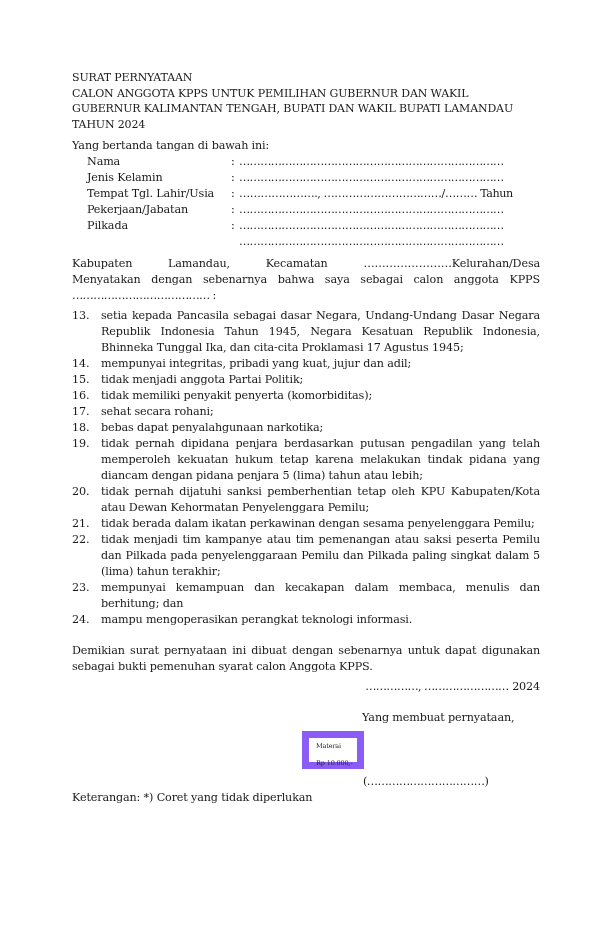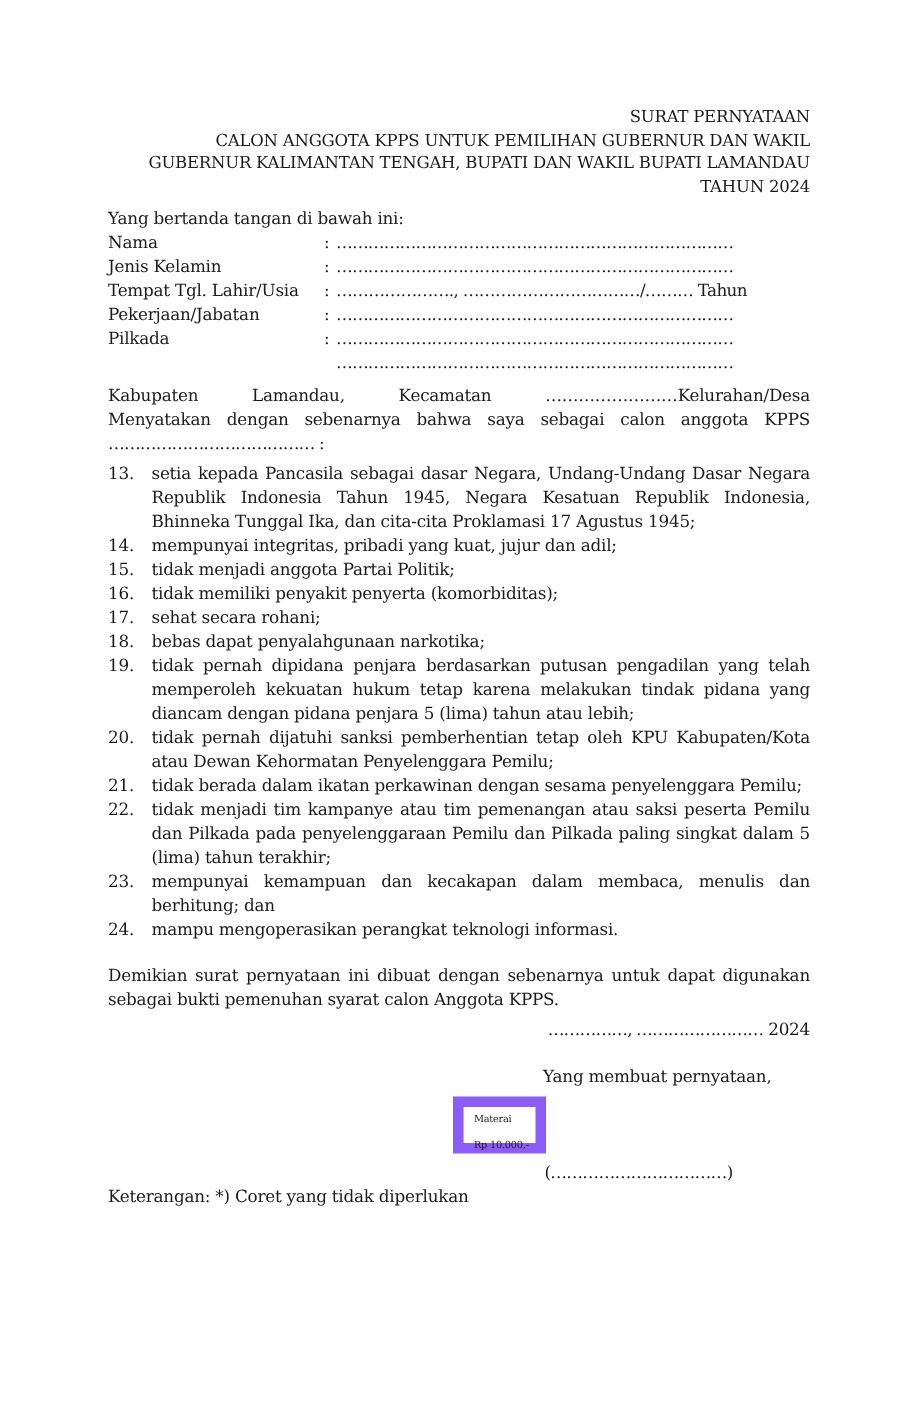--- a/index.html
+++ b/index.html
@@ -1,22 +1,22 @@
 <!DOCTYPE html>
 <html><head>
 <meta charset="utf-8">
 <style>
   html, body { margin:0; padding:0; background:#ffffff; }
   body { width:612px; height:936px; position:relative; overflow:hidden;
          font-family:"DejaVu Serif", "Liberation Serif", serif; color:#1a1a1a; }
   .page { position:absolute; left:72px; top:70px; width:468px; font-size:11.2px; line-height:16px; letter-spacing:-0.15px; }
-  .title { text-align:right; font-size:11px; line-height:15.5px; margin:0; }
+  .title { text-align:left; font-size:11px; line-height:15.5px; margin:0; }
   .title div { white-space:nowrap; }
   .intro { margin-top:6px; }
-  .field-row { display:flex; height:16px; }
+  .field-row { display:flex; height:16px;margin-left:15px; }
   .field-label { width:144px; flex:none; white-space:nowrap; }
   .field-colon { width:8px; flex:none; }
   .field-value { flex:1; white-space:nowrap; overflow:hidden; letter-spacing:-0.6px; }
   .field-value.tahun { letter-spacing:-0.45px; }
   .para { text-align:justify; margin-top:6px; }
   .para .jl { text-align:justify; text-align-last:justify; }
   .dots-line { letter-spacing:-0.6px; white-space:nowrap; }
   ol.items { list-style:none; padding:0; margin:4px 0 0 0; }
   ol.items li { display:flex; }
   ol.items .num { width:29px; flex:none; }

